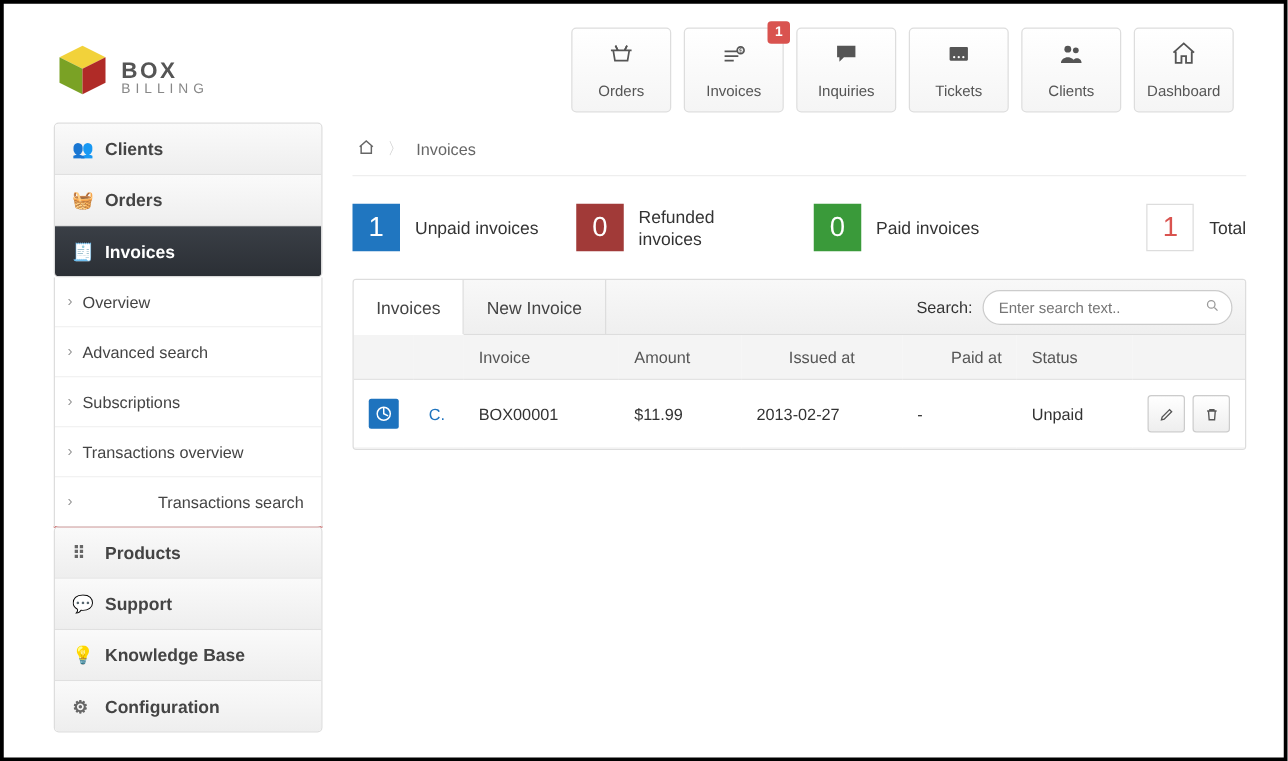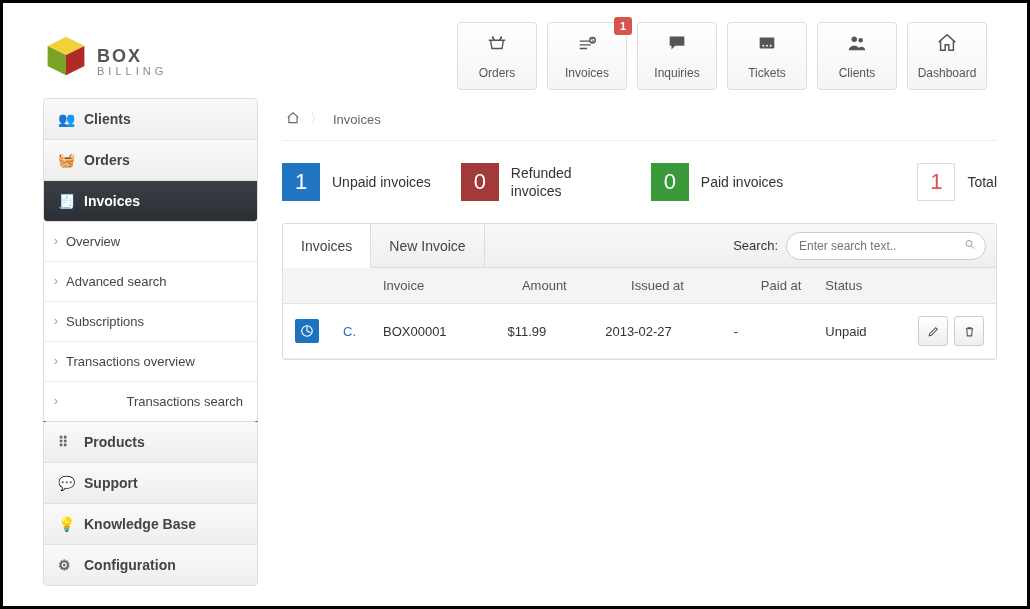--- a/index.html
+++ b/index.html
@@ -307,21 +307,21 @@
             </span>
           </div>
         </div>
       </div>
       <table class="table">
         <thead>
           <tr>
             <th style="width:40px"></th>
             <th style="width:40px"></th>
             <th>Invoice</th>
-            <th style="text-align:center">Amount</th>
+            <th style="">Amount</th>
             <th style="text-align:center">Issued at</th>
             <th style="text-align:right">Paid at</th>
             <th style="text-align:left">Status</th>
             <th style="width:80px"></th>
           </tr>
         </thead>
         <tbody>
           <tr>
             <td>
               <span class="client-icon">

